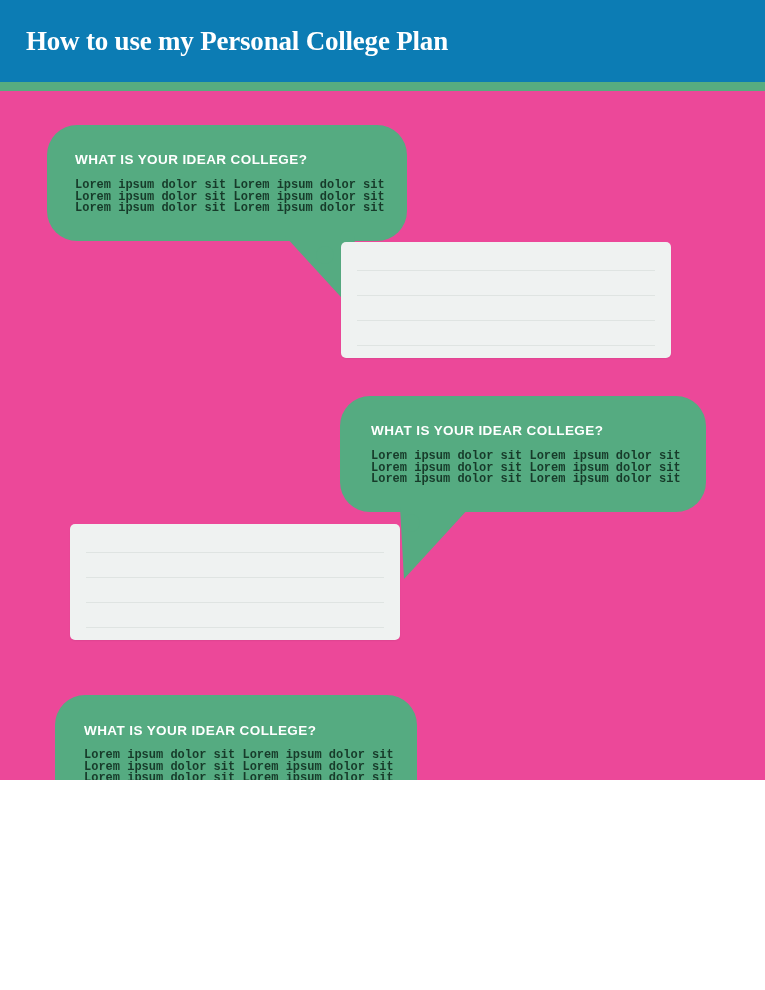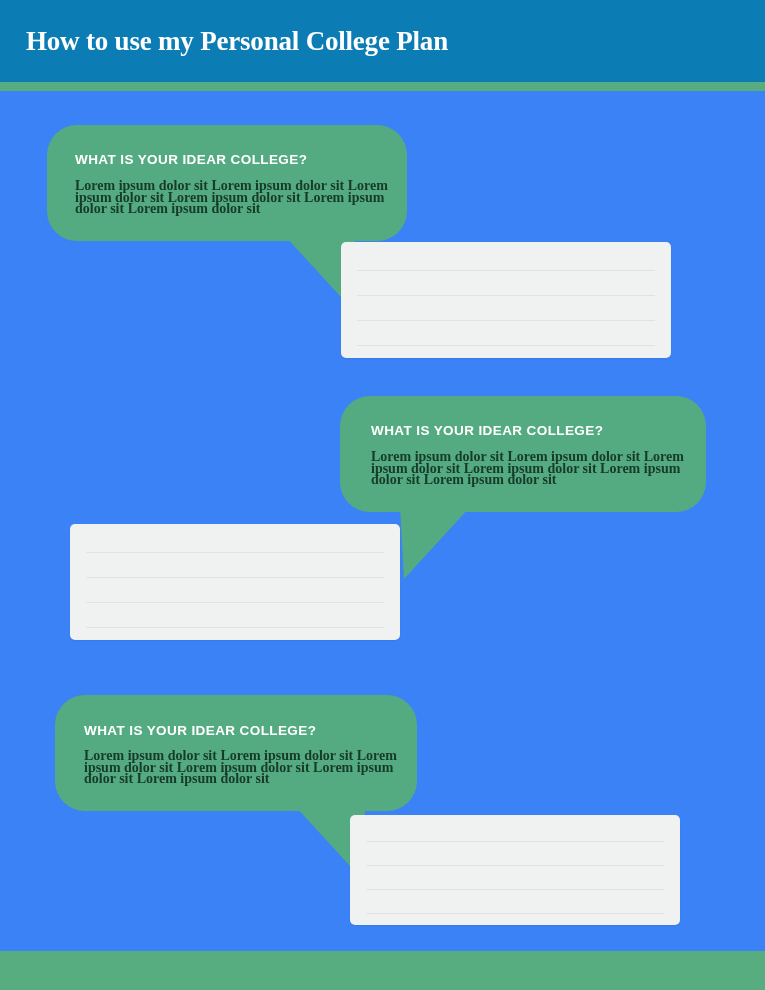--- a/index.html
+++ b/index.html
@@ -12,22 +12,22 @@
   body {
     background: #ffffff;
     font-family: "Liberation Sans", sans-serif;
     position: relative;
     overflow: hidden;
   }
 
   .page {
     position: relative;
     width: 765px;
-    height: 990px;
-    background: #3b82f6;
+    height: 780px;
+    background: #ec4899;
     overflow: hidden;
   }
 
   
   .header-band {
     position: absolute;
     left: 0;
     top: 0;
     width: 765px;
     height: 82px;
@@ -77,23 +77,23 @@
     color: #ffffff;
     font-family: Liberation Sans, sans-serif;
     font-weight: bold;
     letter-spacing: 0.4px;
     white-space: nowrap;
   }
 
   .bubble-body {
     position: absolute;
     color: #173b2a;
-    font-family: Liberation Serif, serif;
+    font-family: Liberation Mono, monospace;
     font-weight: bold;
-    font-size: 14px;
+    font-size: 12px;
     line-height: 11.5px;
   }
 
   .bubble-tail {
     position: absolute;
     overflow: visible;
   }
 
   .bubble-dot {
     position: absolute;

